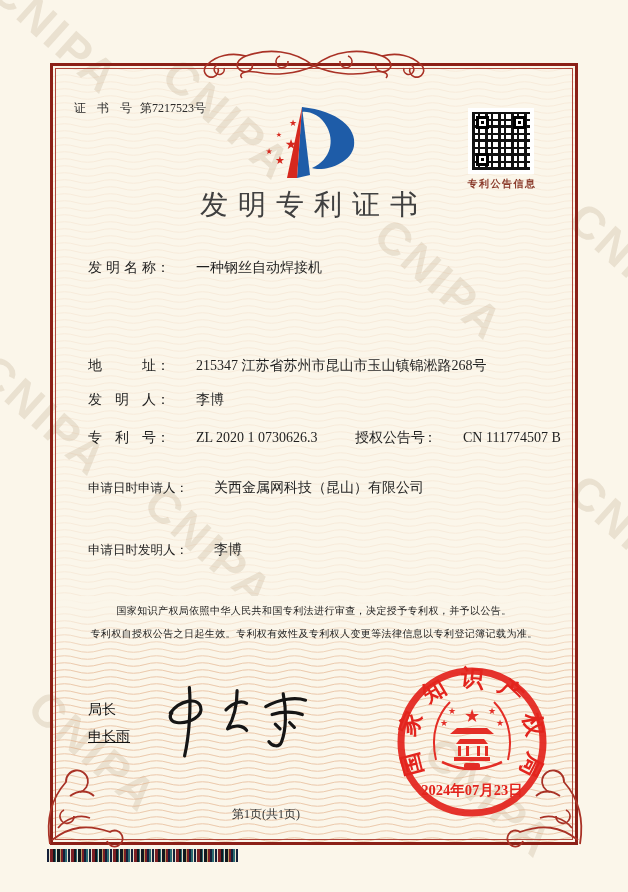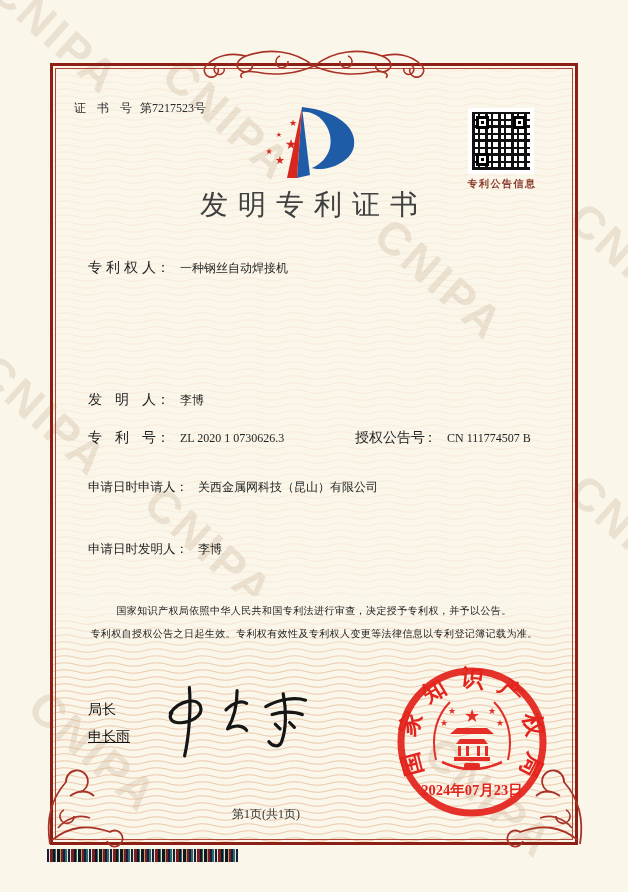--- a/index.html
+++ b/index.html
@@ -42,21 +42,21 @@
   .qr-caption{position:absolute;left:456px;top:177px;width:92px;text-align:center;
     font-size:10px;letter-spacing:1.5px;color:#8a3a2a;font-weight:bold;}
   .title{position:absolute;left:0;top:186px;width:628px;text-align:center;
     font-size:28px;font-weight:normal;letter-spacing:10px;color:#404040;}
   .row{position:absolute;left:88px;font-size:14px;white-space:nowrap;}
   .flabel{display:inline-block;width:68px;text-align:justify;text-align-last:justify;}
   .fcolon{margin-right:10px;}
   .r1{top:259px;} .r2{top:313px;} .r3{top:357px;} .r4{top:391px;}
   .r5{top:429px;} .r6{top:463px;}
   .r7{top:479px;font-size:12.5px;text-align:right;} .r8{top:541px;font-size:12.5px;}
-  .row .val{font-size:12px;}
+  .row .val{font-size:14px;margin-left:16px;}
   .pair2{position:absolute;left:267px;top:0;}
   .legal{position:absolute;left:60px;top:599px;width:508px;text-align:center;
     font-size:10px;line-height:23px;color:#222;letter-spacing:0.4px;font-weight:500;}
   .signer-title{position:absolute;left:88px;top:701px;font-size:14px;color:#111;
     font-family:"Liberation Sans","DejaVu Sans",sans-serif;}
   .signer-name{position:absolute;left:88px;top:728px;font-size:14px;color:#111;
     font-family:"Liberation Sans","DejaVu Sans",sans-serif;text-decoration:underline;}
   .signature{position:absolute;left:148px;top:680px;}
   .seal{position:absolute;left:392px;top:658px;z-index:4;}
   .footer{position:absolute;left:0;top:806px;width:532px;text-align:center;font-size:12px;color:#333;}
@@ -158,21 +158,24 @@
       <div class="finder f-tl"></div>
       <div class="finder f-tr"></div>
       <div class="finder f-bl"></div>
     </div>
   </div>
   <div class="qr-caption">专利公告信息</div>
 
   <div class="title">发明专利证书</div>
 
   <div class="row r1">
-    <span class="flabel">专利权人</span><span class="fcolon">：</span><span class="val">一种钢丝自动焊接机</span>
+    <span class="flabel">发明名称</span><span class="fcolon">：</span><span class="val">一种钢丝自动焊接机</span>
+  </div>
+  <div class="row r3">
+    <span class="flabel">地址</span><span class="fcolon">：</span><span class="val">215347 江苏省苏州市昆山市玉山镇锦淞路268号</span>
   </div>
   <div class="row r4">
     <span class="flabel">发明人</span><span class="fcolon">：</span><span class="val">李博</span>
   </div>
   <div class="row r5">
     <span class="flabel">专利号</span><span class="fcolon">：</span><span class="val">ZL 2020 1 0730626.3</span>
     <span class="pair2">
       <span class="flabel">授权公告号</span><span class="fcolon">：</span><span class="val">CN 111774507 B</span>
     </span>
   </div>

